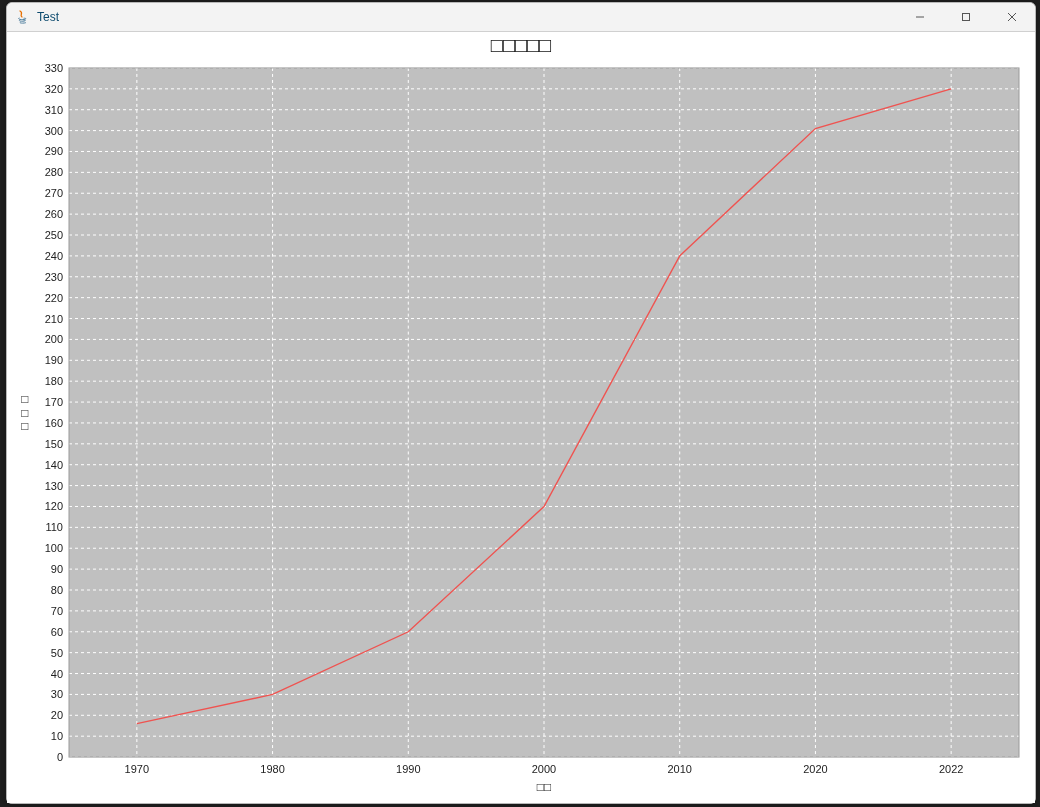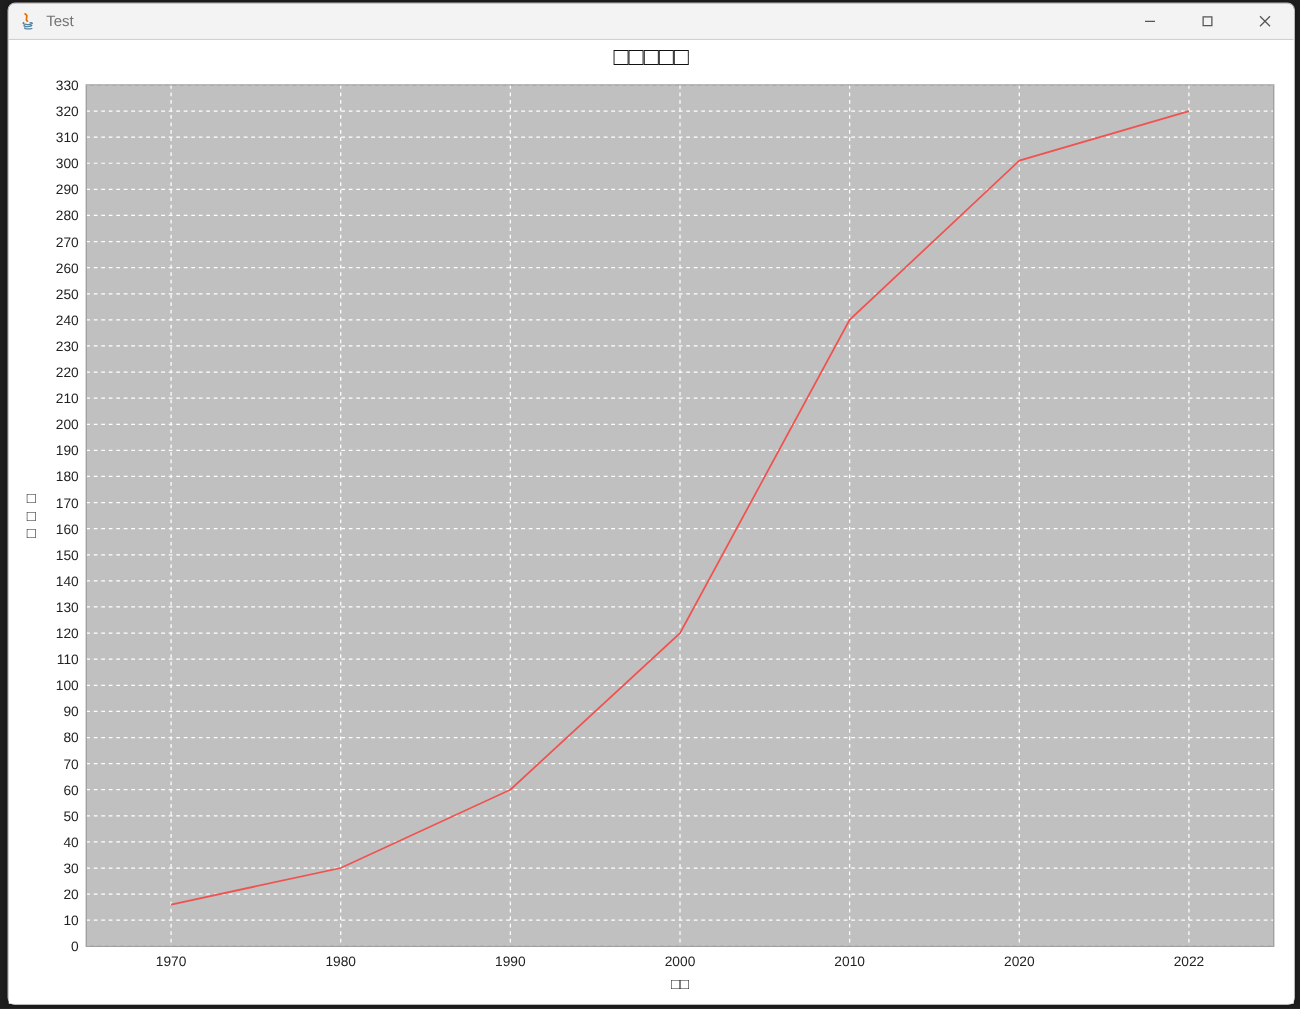--- a/index.html
+++ b/index.html
@@ -36,21 +36,21 @@
     border-top-right-radius: 6px;
   }
   .titlebar .app-icon {
     width: 16px;
     height: 16px;
     margin: 0 6px 0 8px;
   }
   .titlebar .title {
     flex: 0 0 auto;
     font-size: 12px;
-    color: #737373;
+    color: #0c4a6e;
   }
   .titlebar .spacer { flex: 1 1 auto; }
   .winbtn {
     width: 46px;
     height: 28px;
     display: flex;
     align-items: center;
     justify-content: center;
     color: #555;
   }

